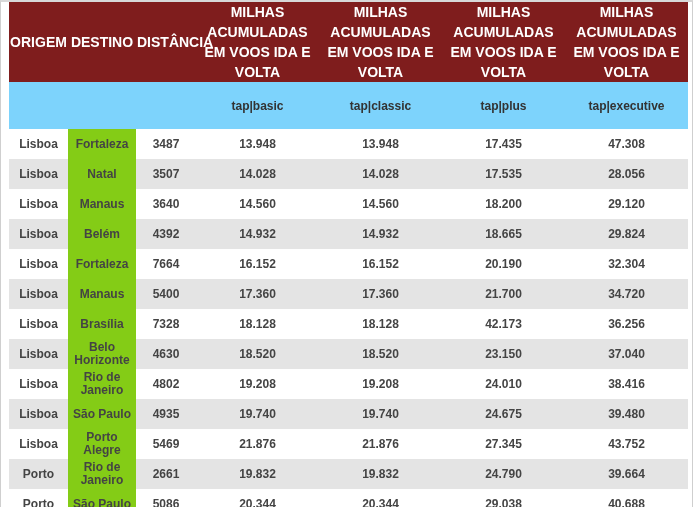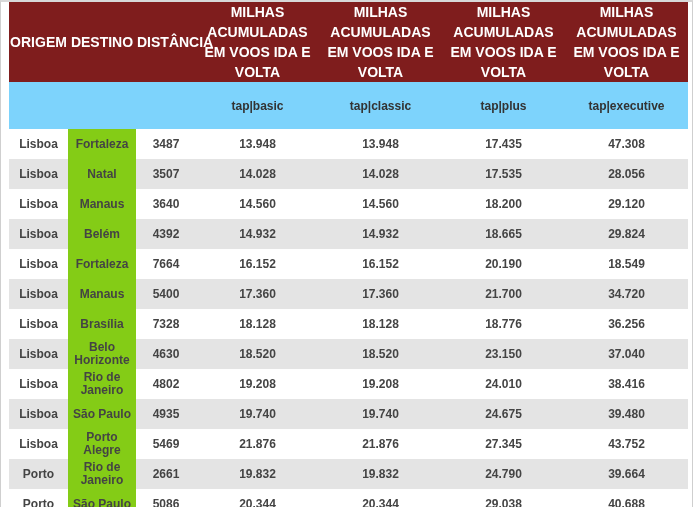--- a/index.html
+++ b/index.html
@@ -142,38 +142,38 @@
           <td>18.665</td>
           <td>29.824</td>
         </tr>
         <tr>
           <td>Lisboa</td>
           <td class="dest">Fortaleza</td>
           <td>7664</td>
           <td>16.152</td>
           <td>16.152</td>
           <td>20.190</td>
-          <td>18.549</td>
+          <td>32.304</td>
         </tr>
         <tr class="alt">
           <td>Lisboa</td>
           <td class="dest">Manaus</td>
           <td>5400</td>
           <td>17.360</td>
           <td>17.360</td>
           <td>21.700</td>
           <td>34.720</td>
         </tr>
         <tr>
           <td>Lisboa</td>
           <td class="dest">Brasília</td>
           <td>7328</td>
           <td>18.128</td>
           <td>18.128</td>
-          <td>18.776</td>
+          <td>42.173</td>
           <td>36.256</td>
         </tr>
         <tr class="alt">
           <td>Lisboa</td>
           <td class="dest">Belo Horizonte</td>
           <td>4630</td>
           <td>18.520</td>
           <td>18.520</td>
           <td>23.150</td>
           <td>37.040</td>

